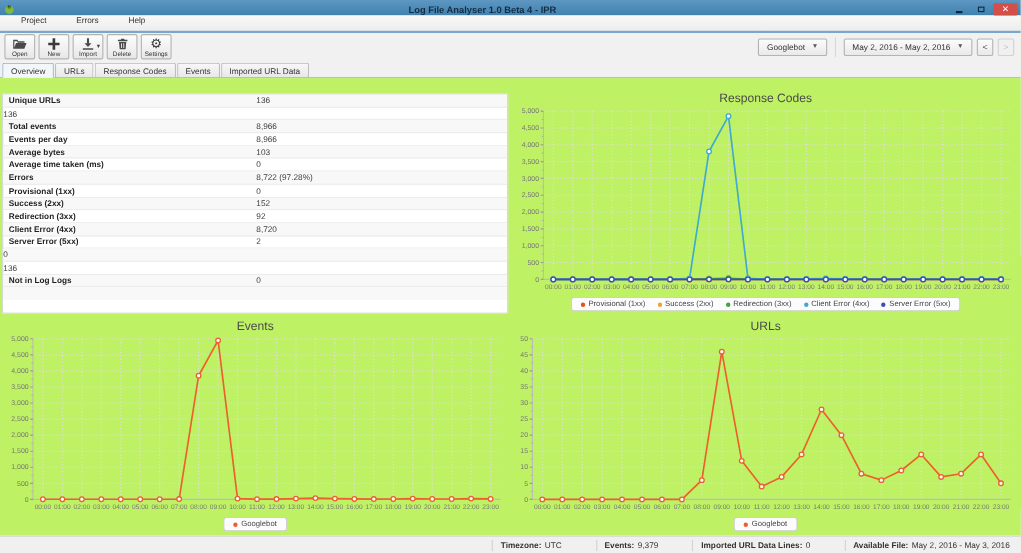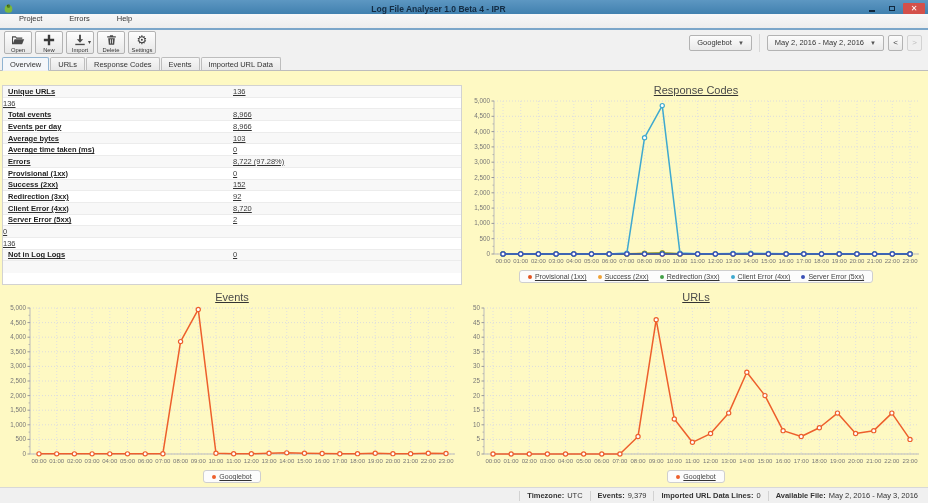--- a/index.html
+++ b/index.html
@@ -35,21 +35,21 @@
   .ddcaret { font-size:6px; color:#555; }
   .navbtn { width:15px; height:16px; border:1px solid #b3b3b3; border-radius:2px; background:linear-gradient(#fcfcfc,#e9e9e9); font-size:8px; color:#444; display:flex; align-items:center; justify-content:center; }
   .navbtn.disabled { color:#bdbdbd; border-color:#d2d2d2; background:#f0f0f0; }
 
   
   .tabbar { height:14px; background:#f1f1f1; border-bottom:1px solid #bdbdbd; display:flex; align-items:flex-end; padding-left:2px; }
   .tab { height:13px; font-size:7.5px; padding:4px 7px; margin-right:1px; border:1px solid #bdbdbd; border-bottom:none; border-radius:2px 2px 0 0; background:linear-gradient(#f7f7f7,#e8e8e8); display:flex; align-items:center; color:#333; }
   .tab.active { background:#f4f7fa; border-color:#8fb3d1; height:14px; margin-bottom:-1px; border-bottom:1px solid #f1f1f1; }
 
   
-  .content { position:absolute; top:71px; left:0; right:0; bottom:16px; display:grid; grid-template-columns:464px 464px; grid-template-rows:216px 1fr; background:#fef9c3;text-decoration:underline; }
+  .content { position:absolute; top:71px; left:0; right:0; bottom:16px; display:grid; grid-template-columns:464px 464px; grid-template-rows:216px 1fr; background:#bef264; }
   .cell { position:relative; overflow:hidden; }
 
   
   .table-wrap { margin:14px 2px 2px 2px; height:calc(100% - 16px); background:#fff; border:1px solid #d2d2d2; display:flex; flex-direction:column; }
   .trows { display:flex; flex-direction:column; }
   .trow { flex:none; height:11.7px; display:flex; align-items:center; border-bottom:1px solid #ececec; font-size:7.5px; }
   .trow:nth-child(odd) { background:#f8f8f8; }   
   .tlabel { width:230px; padding-left:5px; font-weight:bold; color:#1e1e1e; }
   .tvalue { flex:1; color:#3c3c3c; }
   .tfiller { flex:1; background:repeating-linear-gradient(to bottom,#f8f8f8 0 11.7px,#ffffff 11.7px 23.4px); border-top:0; }
@@ -60,21 +60,21 @@
   .cell.tr .chart-title { padding-top:13px; }
   .cell.bl .chart-title, .cell.br .chart-title { padding-top:4px; }
   .plot { flex:1; position:relative; }
   .plot svg { position:absolute; left:0; top:0; }
   .legend { flex:none; display:flex; justify-content:center; margin:1px 0 4px; }
   .legend-box { display:flex; align-items:center; gap:11px; border:1px solid #cfcfcf; border-radius:3px; background:#fcfcfc; padding:2px 8px; font-size:7px; color:#444; }
   .legend-item { display:flex; align-items:center; }
   .ldot { width:4px; height:4px; border-radius:50%; border:2px solid #888; background:#fff; display:inline-block; margin-right:3px; }
 
   
-  .statusbar { position:absolute; bottom:0; left:0; right:0; height:16px; background:#f0f0f0; border-top:1px solid #d8d8d8; display:flex; align-items:center; justify-content:flex-end; padding-right:3px; }
+  .statusbar { position:absolute; bottom:0; left:0; right:0; height:16px; background:#f0f0f0; border-top:1px solid #d8d8d8; display:flex; align-items:center; justify-content:flex-end; padding-right:3px;gap:24px; }
   .sseg { display:flex; align-items:center; gap:3px; padding:0 7px; border-left:1px solid #d2d2d2; height:10px; font-size:7.5px; color:#333; }
   .skey { font-weight:bold; }
 </style>
 </head>
 <body>
 
 <div class="window">
 
   <div class="titlebar">
     <span class="appicon">

